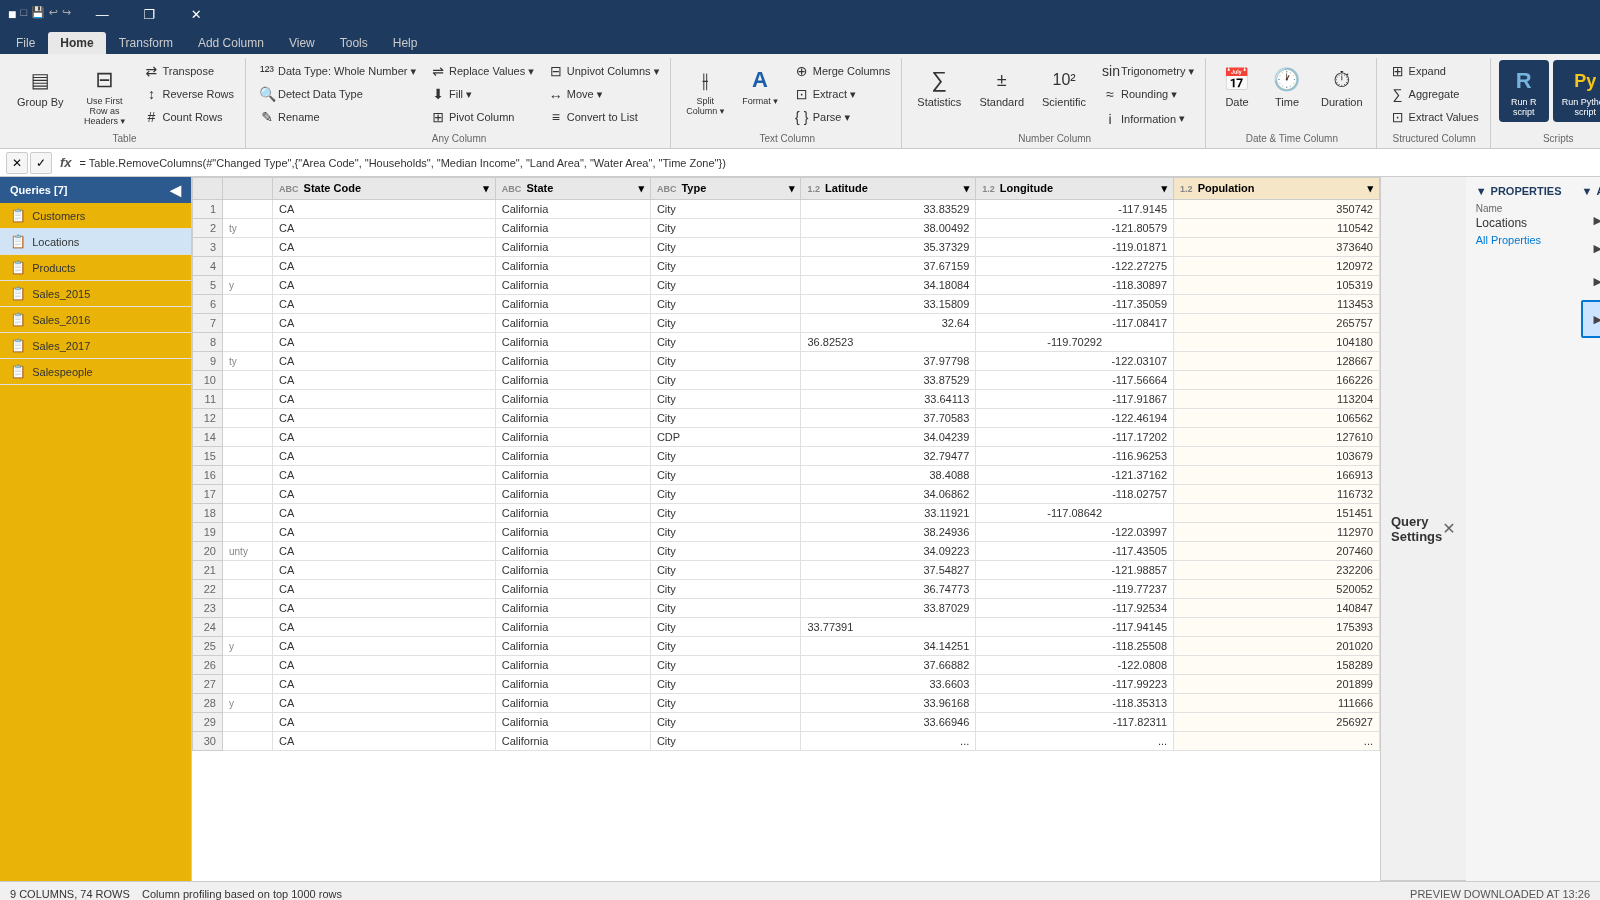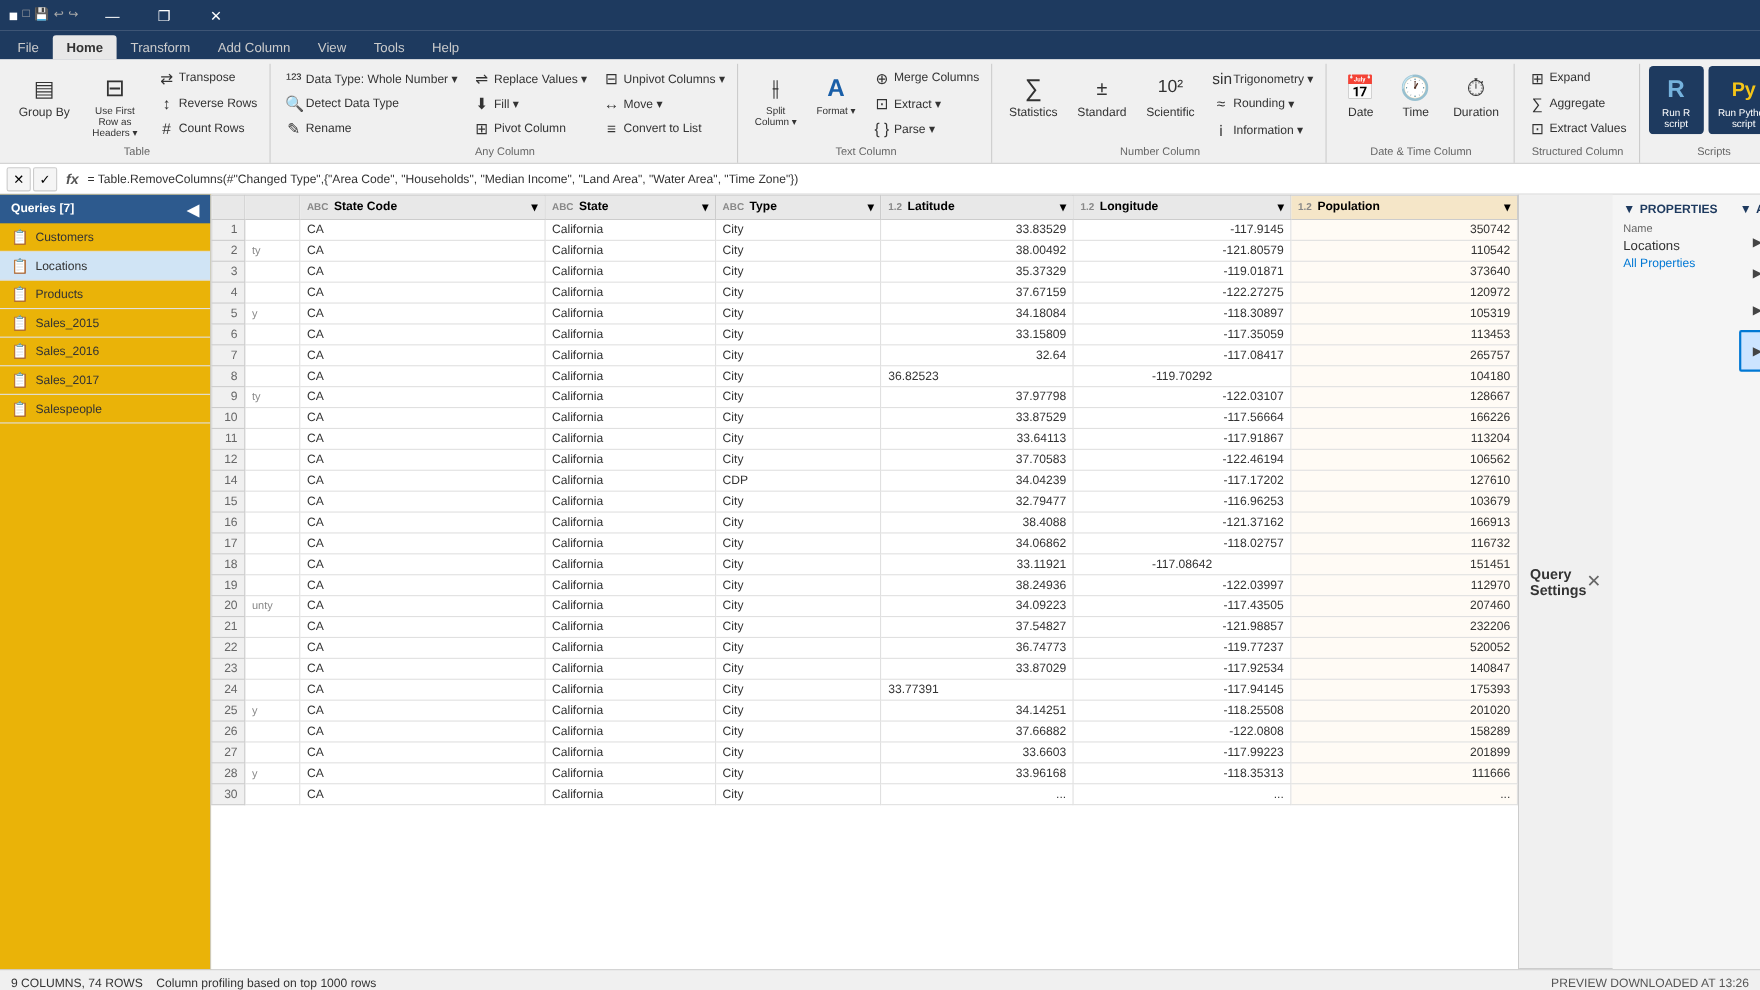--- a/index.html
+++ b/index.html
@@ -832,20 +832,30 @@
     <td class="row-num">28</td>
     <td style="color:#888;font-size:10px;">y</td>
     <td>CA</td>
     <td>California</td>
     <td>City</td>
     <td style="text-align:right;">33.96168</td>
     <td style="text-align:right;">-118.35313</td>
     <td style="text-align:right;background:#fffbf5;">111666</td>
   </tr>
             <tr>
+    <td class="row-num">29</td>
+    <td style="color:#888;font-size:10px;"></td>
+    <td>CA</td>
+    <td>California</td>
+    <td>City</td>
+    <td style="text-align:right;">33.66946</td>
+    <td style="text-align:right;">-117.82311</td>
+    <td style="text-align:right;background:#fffbf5;">256927</td>
+  </tr>
+            <tr>
     <td class="row-num">30</td>
     <td style="color:#888;font-size:10px;"></td>
     <td>CA</td>
     <td>California</td>
     <td>City</td>
     <td style="text-align:right;">...</td>
     <td style="text-align:right;">...</td>
     <td style="text-align:right;background:#fffbf5;">...</td>
   </tr>
           </tbody>

